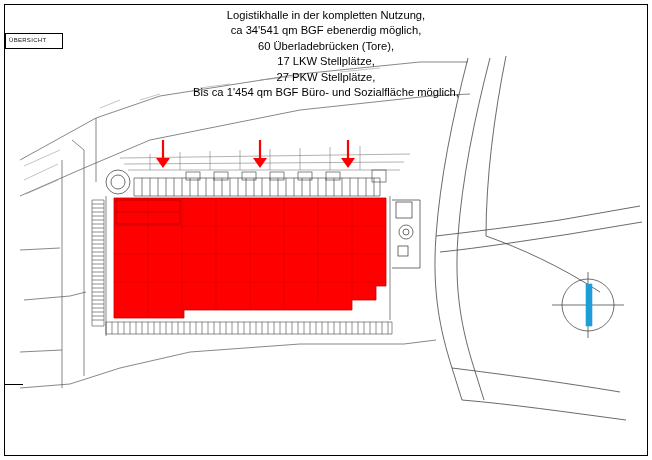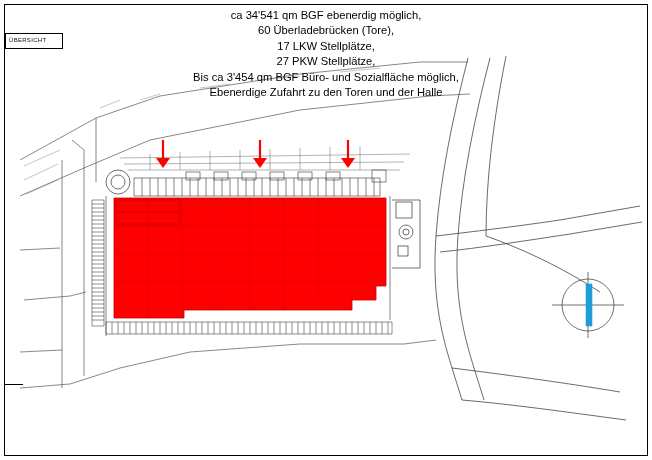--- a/index.html
+++ b/index.html
@@ -91,26 +91,26 @@
 
 <div id="page">
 
   <div id="frame"></div>
 
   <div id="titleblock">
     <span class="tb-label">ÜBERSICHT</span>
   </div>
 
   <div id="headtext">
+    <div class="line">Logistikhalle in der kompletten Nutzung,</div>
     <div class="line">ca 34'541 qm BGF ebenerdig möglich,</div>
     <div class="line">60 Überladebrücken (Tore),</div>
     <div class="line">17 LKW Stellplätze,</div>
     <div class="line">27 PKW Stellplätze,</div>
-    <div class="line">Bis ca 3'454 qm BGF Büro- und Sozialfläche möglich,</div>
-    <div class="line">Ebenerdige Zufahrt zu den Toren und der Halle</div>
+    <div class="line">Bis ca 1'454 qm BGF Büro- und Sozialfläche möglich,</div>
   </div>
 
   <svg id="plan" viewBox="0 0 652 460">
 
     <g fill="none" stroke="#555" stroke-width="0.7">
       <path d="M 20 160 L 96 118 L 160 96 L 300 74 L 420 62 L 468 62"></path>
       <path d="M 20 196 L 84 168 L 150 140 L 300 110 L 430 96 L 470 94"></path>
       <path d="M 20 388 L 70 384 L 120 368 L 190 352 L 300 344 L 404 344 L 436 340"></path>
       <path d="M 24 300 L 70 296 L 86 292"></path>
       <path d="M 62 160 L 62 388"></path>

